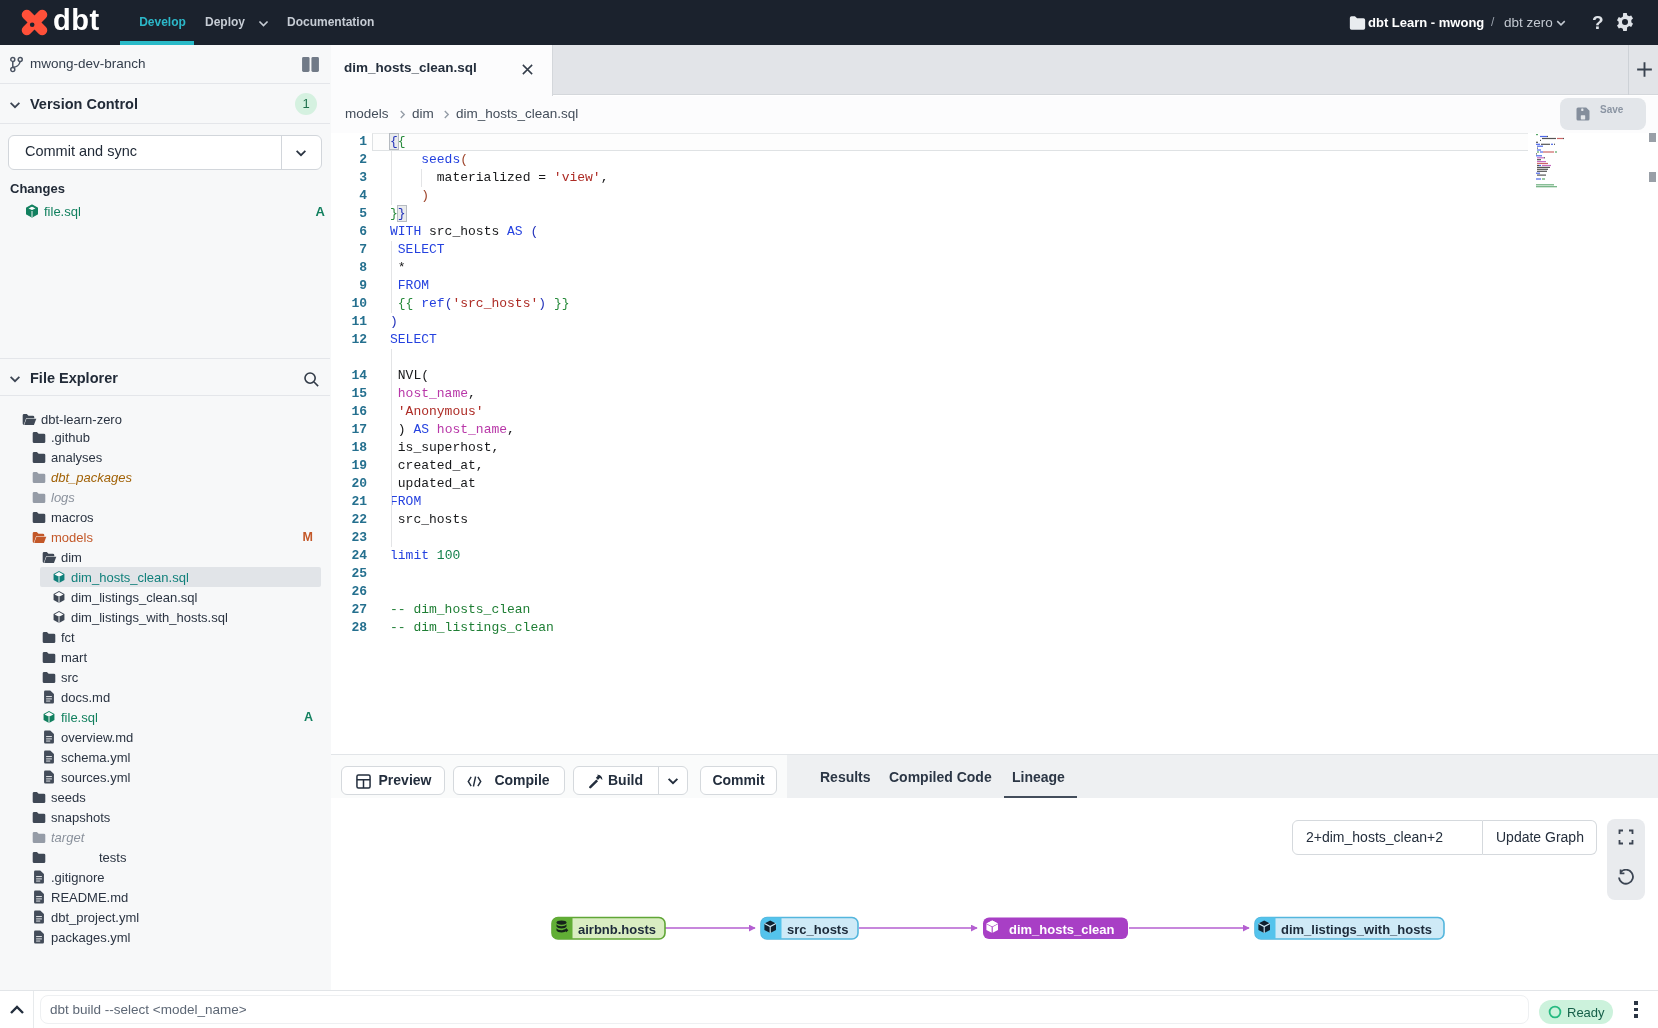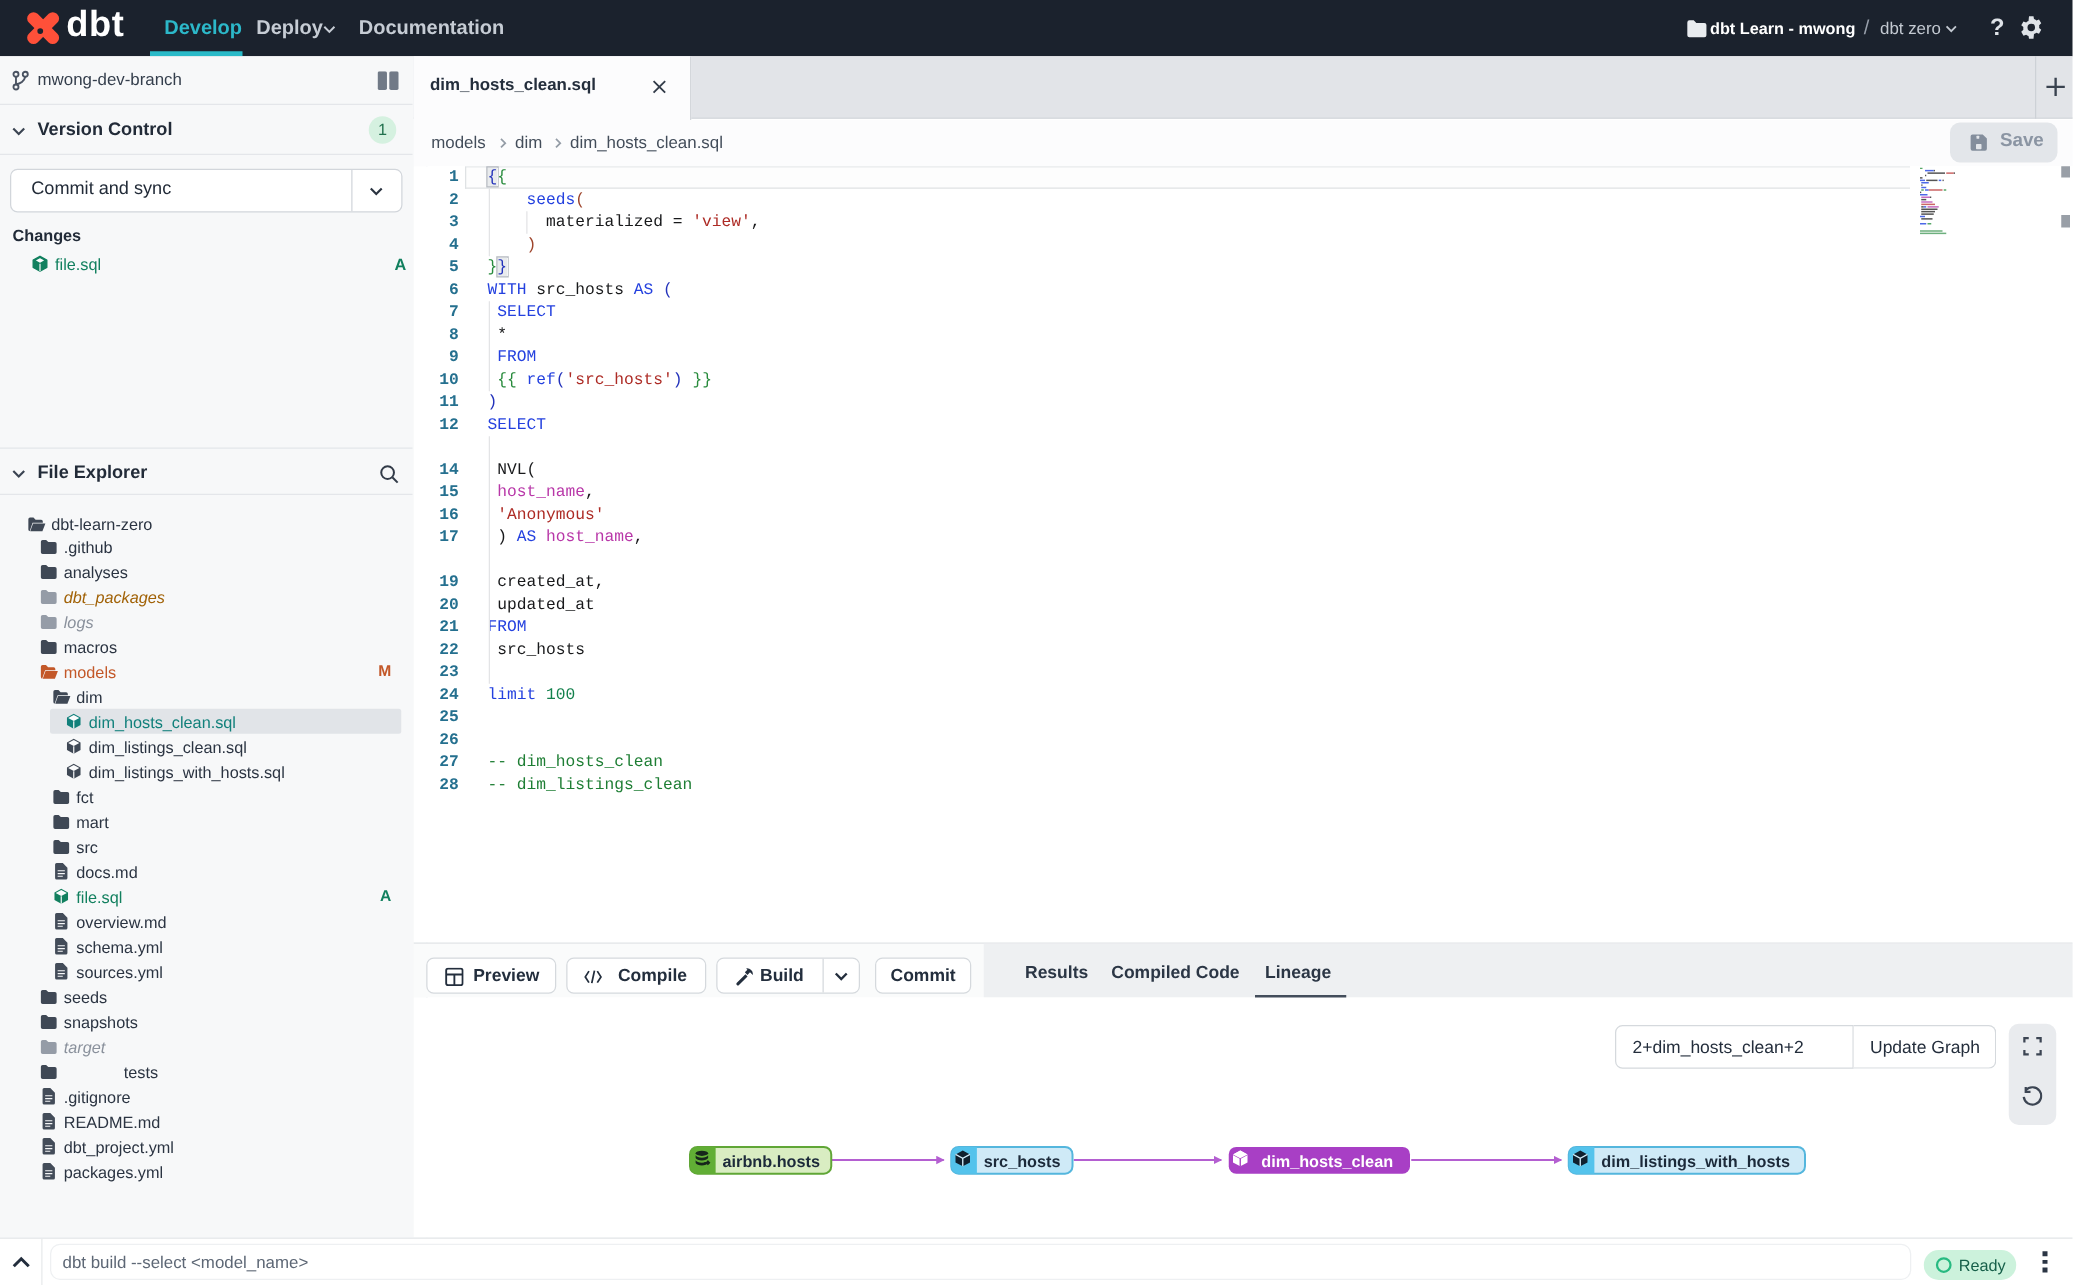--- a/index.html
+++ b/index.html
@@ -2,21 +2,21 @@
 <html><head>
 <meta charset="utf-8">
 <style>
 * { margin:0; padding:0; box-sizing:border-box; }
 html,body { width:1658px; height:1028px; overflow:hidden; background:#fff;
   font-family:"Liberation Sans", sans-serif; }
 .abs { position:absolute; }
 
 #nav { position:absolute; left:0; top:0; width:1658px; height:45px; background:#1b222d; }
 #nav .logo-text { position:absolute; left:53px; top:4px; color:#fff; font-size:29px; font-weight:bold; letter-spacing:0.5px; }
-.navitem { position:absolute; top:0; height:45px; line-height:45px; font-size:16px; font-weight:600; color:#c6ccd4; }
+.navitem { position:absolute; top:0; height:45px; line-height:45px; font-size:12px; font-weight:600; color:#c6ccd4; }
 #nav-develop { left:131px; width:63px; text-align:center; color:#2cb8c9; }
 #nav-develop-ul { position:absolute; left:120px; top:41px; width:74px; height:4px; background:#29bac8; }
 
 #sidebar { position:absolute; left:0; top:45px; width:342px; height:945px; background:#f7f8f9; border-right:1px solid #e0e3e7; }
 .sb-border { position:absolute; left:0; width:330px; height:0; border-top:1px solid #e4e6ea; }
 .hdr { font-size:14.5px; font-weight:bold; color:#222b38; }
 .tree-row { position:absolute; left:0; width:329px; height:20px; font-size:13px; color:#2b3442; }
 .tree-row .lbl { position:absolute; top:2.5px; white-space:nowrap; }
 .badge-m { position:absolute; right:16px; top:2.5px; font-weight:bold; font-size:12.5px; }
 
@@ -336,41 +336,42 @@
   <svg class="abs" style="left:110px;top:13px" width="11" height="11" viewBox="0 0 16 16">
       <path d="M5.5 3 10.5 8 5.5 13" stroke="#949ca6" stroke-width="2" fill="none"></path>
     </svg>
   <div class="abs" style="left:125px;top:10px;font-size:13.5px;color:#434d5a">dim_hosts_clean.sql</div>
   <div class="abs" style="left:1229px;top:2px;width:86px;height:32px;background:#e3e6ea;border-radius:8px">
     <svg class="abs" style="left:15px;top:8px" width="16" height="16" viewBox="0 0 16 16">
         <path d="M1.5 3 a1.5 1.5 0 0 1 1.5-1.5 h8.2 L14.5 4.8 V13 a1.5 1.5 0 0 1-1.5 1.5 H3 A1.5 1.5 0 0 1 1.5 13 Z M4.5 1.5 h6 v4 a0.7 0.7 0 0 1-0.7 0.7 H5.2 a0.7 0.7 0 0 1-0.7-0.7 Z" fill="#848e9c"></path>
         <rect x="5.8" y="9.2" width="4.4" height="4.2" rx="0.6" fill="#e3e6ea"></rect>
         <rect x="6.2" y="2.6" width="2.2" height="2.4" rx="0.4" fill="#e3e6ea"></rect>
       </svg>
-    <div class="abs" style="left:40px;top:6px;font-size:15px;font-weight:600;color:#8b95a3">Save</div>
+    <div class="abs" style="left:40px;top:6px;font-size:10px;font-weight:600;color:#8b95a3">Save</div>
   </div>
 </div>
 <div id="editor">
   <div class="abs" style="left:41px;top:-0.5px;width:1156px;height:18.5px;border-top:1px solid #e8eaeb;border-bottom:1px solid #dfe2e4;border-left:1px solid #dfe2e4;background:#fdfdfd"></div>
   <div class="cl" style="top:0px"><span class="num">1</span><span class="code"><span class="nav2 mbox">{</span><span class="grn">{</span></span></div>
   <div class="cl" style="top:18px"><span class="num">2</span><span class="code">    <span class="kw">seeds</span><span class="brn">(</span></span></div>
   <div class="cl" style="top:36px"><span class="num">3</span><span class="code">      <span class="blk">materialized = </span><span class="str">'view'</span><span class="blk">,</span></span></div>
   <div class="cl" style="top:54px"><span class="num">4</span><span class="code">    <span class="brn">)</span></span></div>
   <div class="cl" style="top:72px"><span class="num">5</span><span class="code"><span class="grn">}</span><span class="nav2 mbox">}</span></span></div>
   <div class="cl" style="top:90px"><span class="num">6</span><span class="code"><span class="kw">WITH</span><span class="blk"> src_hosts </span><span class="kw">AS</span><span class="nav2"> (</span></span></div>
   <div class="cl" style="top:108px"><span class="num">7</span><span class="code"> <span class="kw">SELECT</span></span></div>
   <div class="cl" style="top:126px"><span class="num">8</span><span class="code"> <span class="blk">*</span></span></div>
   <div class="cl" style="top:144px"><span class="num">9</span><span class="code"> <span class="kw">FROM</span></span></div>
   <div class="cl" style="top:162px"><span class="num">10</span><span class="code"> <span class="grn">{{</span> <span class="kw">ref</span><span class="nav2">(</span><span class="str">'src_hosts'</span><span class="nav2">)</span> <span class="grn">}}</span></span></div>
   <div class="cl" style="top:180px"><span class="num">11</span><span class="code"><span class="nav2">)</span></span></div>
   <div class="cl" style="top:198px"><span class="num">12</span><span class="code"><span class="kw">SELECT</span></span></div>
   <div class="cl" style="top:234px"><span class="num">14</span><span class="code"> <span class="blk">NVL(</span></span></div>
   <div class="cl" style="top:252px"><span class="num">15</span><span class="code"> <span class="id">host_name</span><span class="blk">,</span></span></div>
   <div class="cl" style="top:270px"><span class="num">16</span><span class="code"> <span class="str">'Anonymous'</span></span></div>
   <div class="cl" style="top:288px"><span class="num">17</span><span class="code"> <span class="blk">) </span><span class="kw">AS</span> <span class="id">host_name</span><span class="blk">,</span></span></div>
+  <div class="cl" style="top:306px"><span class="num">18</span><span class="code"> <span class="blk">is_superhost,</span></span></div>
   <div class="cl" style="top:324px"><span class="num">19</span><span class="code"> <span class="blk">created_at,</span></span></div>
   <div class="cl" style="top:342px"><span class="num">20</span><span class="code"> <span class="blk">updated_at</span></span></div>
   <div class="cl" style="top:360px"><span class="num">21</span><span class="code"><span class="kw">FROM</span></span></div>
   <div class="cl" style="top:378px"><span class="num">22</span><span class="code"> <span class="blk">src_hosts</span></span></div>
   <div class="cl" style="top:396px"><span class="num">23</span><span class="code"></span></div>
   <div class="cl" style="top:414px"><span class="num">24</span><span class="code"><span class="kw">limit</span><span class="blk"> </span><span class="num2">100</span></span></div>
   <div class="cl" style="top:432px"><span class="num">25</span><span class="code"></span></div>
   <div class="cl" style="top:450px"><span class="num">26</span><span class="code"></span></div>
   <div class="cl" style="top:468px"><span class="num">27</span><span class="code"><span class="cmt">-- dim_hosts_clean</span></span></div>
   <div class="cl" style="top:486px"><span class="num">28</span><span class="code"><span class="cmt">-- dim_listings_clean</span></span></div>

